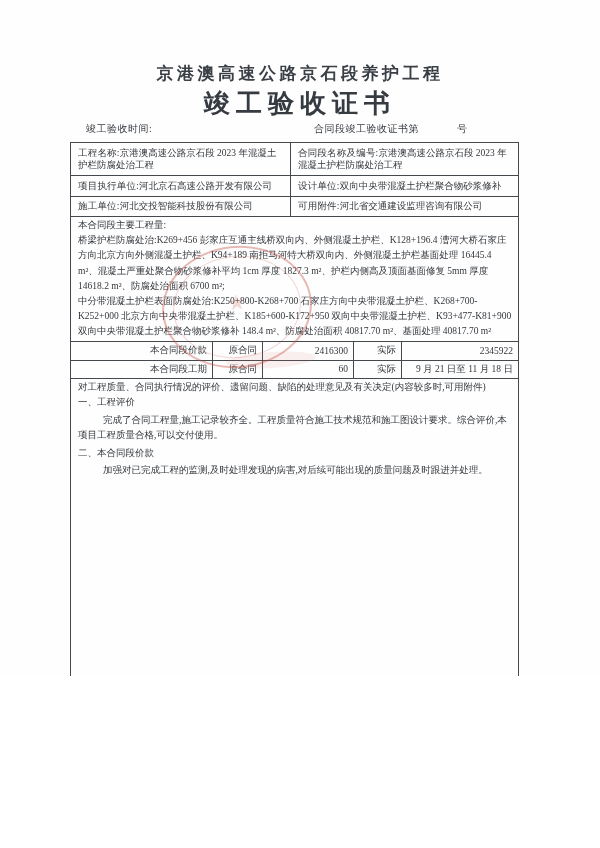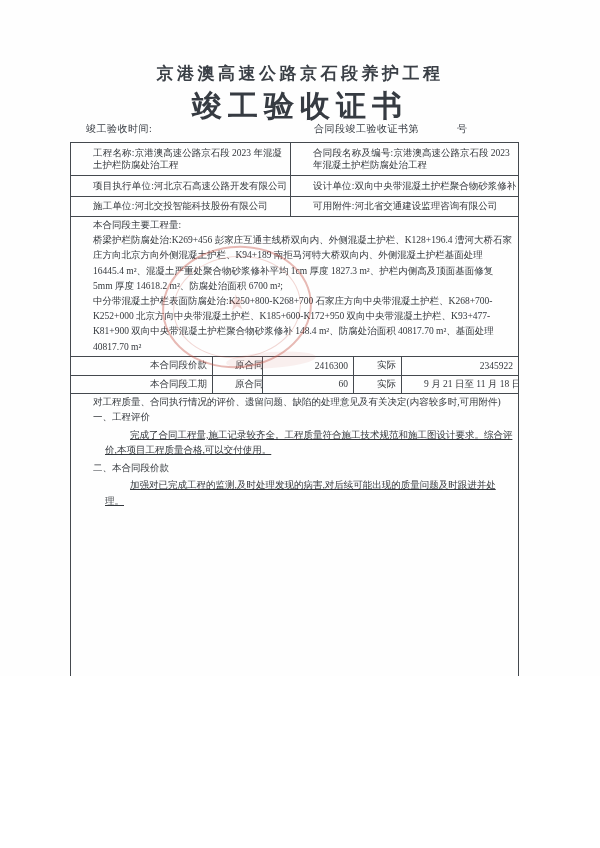--- a/index.html
+++ b/index.html
@@ -10,55 +10,55 @@
     -webkit-font-smoothing:antialiased;
   }
   .page{position:relative;width:600px;height:676px;overflow:hidden;background:#fefefe;}
 
   .title1{
     position:absolute;top:62px;left:0;width:100%;text-align:center;
     font-size:17px;font-weight:bold;letter-spacing:3.5px;color:#3a3f46;
   }
   .title2{
     position:absolute;top:86px;left:0;width:100%;text-align:center;
-    font-size:30px;font-weight:bold;letter-spacing:6px;color:#363b42;
+    font-size:26px;font-weight:bold;letter-spacing:6px;color:#363b42;
   }
   .meta-row{
     position:absolute;top:122px;left:78px;width:388px;
     font-size:10px;color:#383d44;letter-spacing:0.5px;
   }
   .meta-left{position:absolute;left:0;top:0;margin-left:8px;}
   .meta-right{position:absolute;left:236px;top:0;white-space:nowrap;font-family:Liberation Mono, monospace;}
   .cert-gap{display:inline-block;width:38px;}
 
   table.cert{
     position:absolute;left:70px;top:142px;
     width:448px;border-collapse:collapse;table-layout:fixed;
     border:1.5px solid #363b40;
     font-size:9.5px;color:#33373c;
   }
   table.cert td{
     border:1px solid #44494e;
-    padding:1px 5px 1px 22px;
+    padding:1px 5px 1px 7px;
     overflow:hidden;
   }
   td.wrap2{line-height:12.5px;height:30px;vertical-align:middle;}
   td.oneline{height:17px;vertical-align:middle;white-space:nowrap;}
   td.qty{
     height:110px;vertical-align:top;
     padding:2px 3px 2px 3px;line-height:15.2px;
   }
   td.ctr{text-align:right;white-space:nowrap;padding:1px 2px;}
   tr.num-row td{height:15px;vertical-align:middle;}
   td.evalcell{
     height:421px;vertical-align:top;
     padding:5px 8px 4px 8px;line-height:15.5px;
   }
   .eval-sec-title{margin-top:0;}
-  .eval-body{text-indent:25px;margin:2px 0 2px 12px;text-decoration:underline;}
+  .eval-body{text-indent:25px;margin:2px 0 2px 0;}
 
   .lbl{letter-spacing:0.2px;}
 
   
   .stamp{
     position:absolute;left:162px;top:246px;width:150px;height:122px;
     transform:rotate(-6deg);pointer-events:none;
   }
   .stamp .ring-outer{
     position:absolute;left:0;top:0;right:0;bottom:0;

